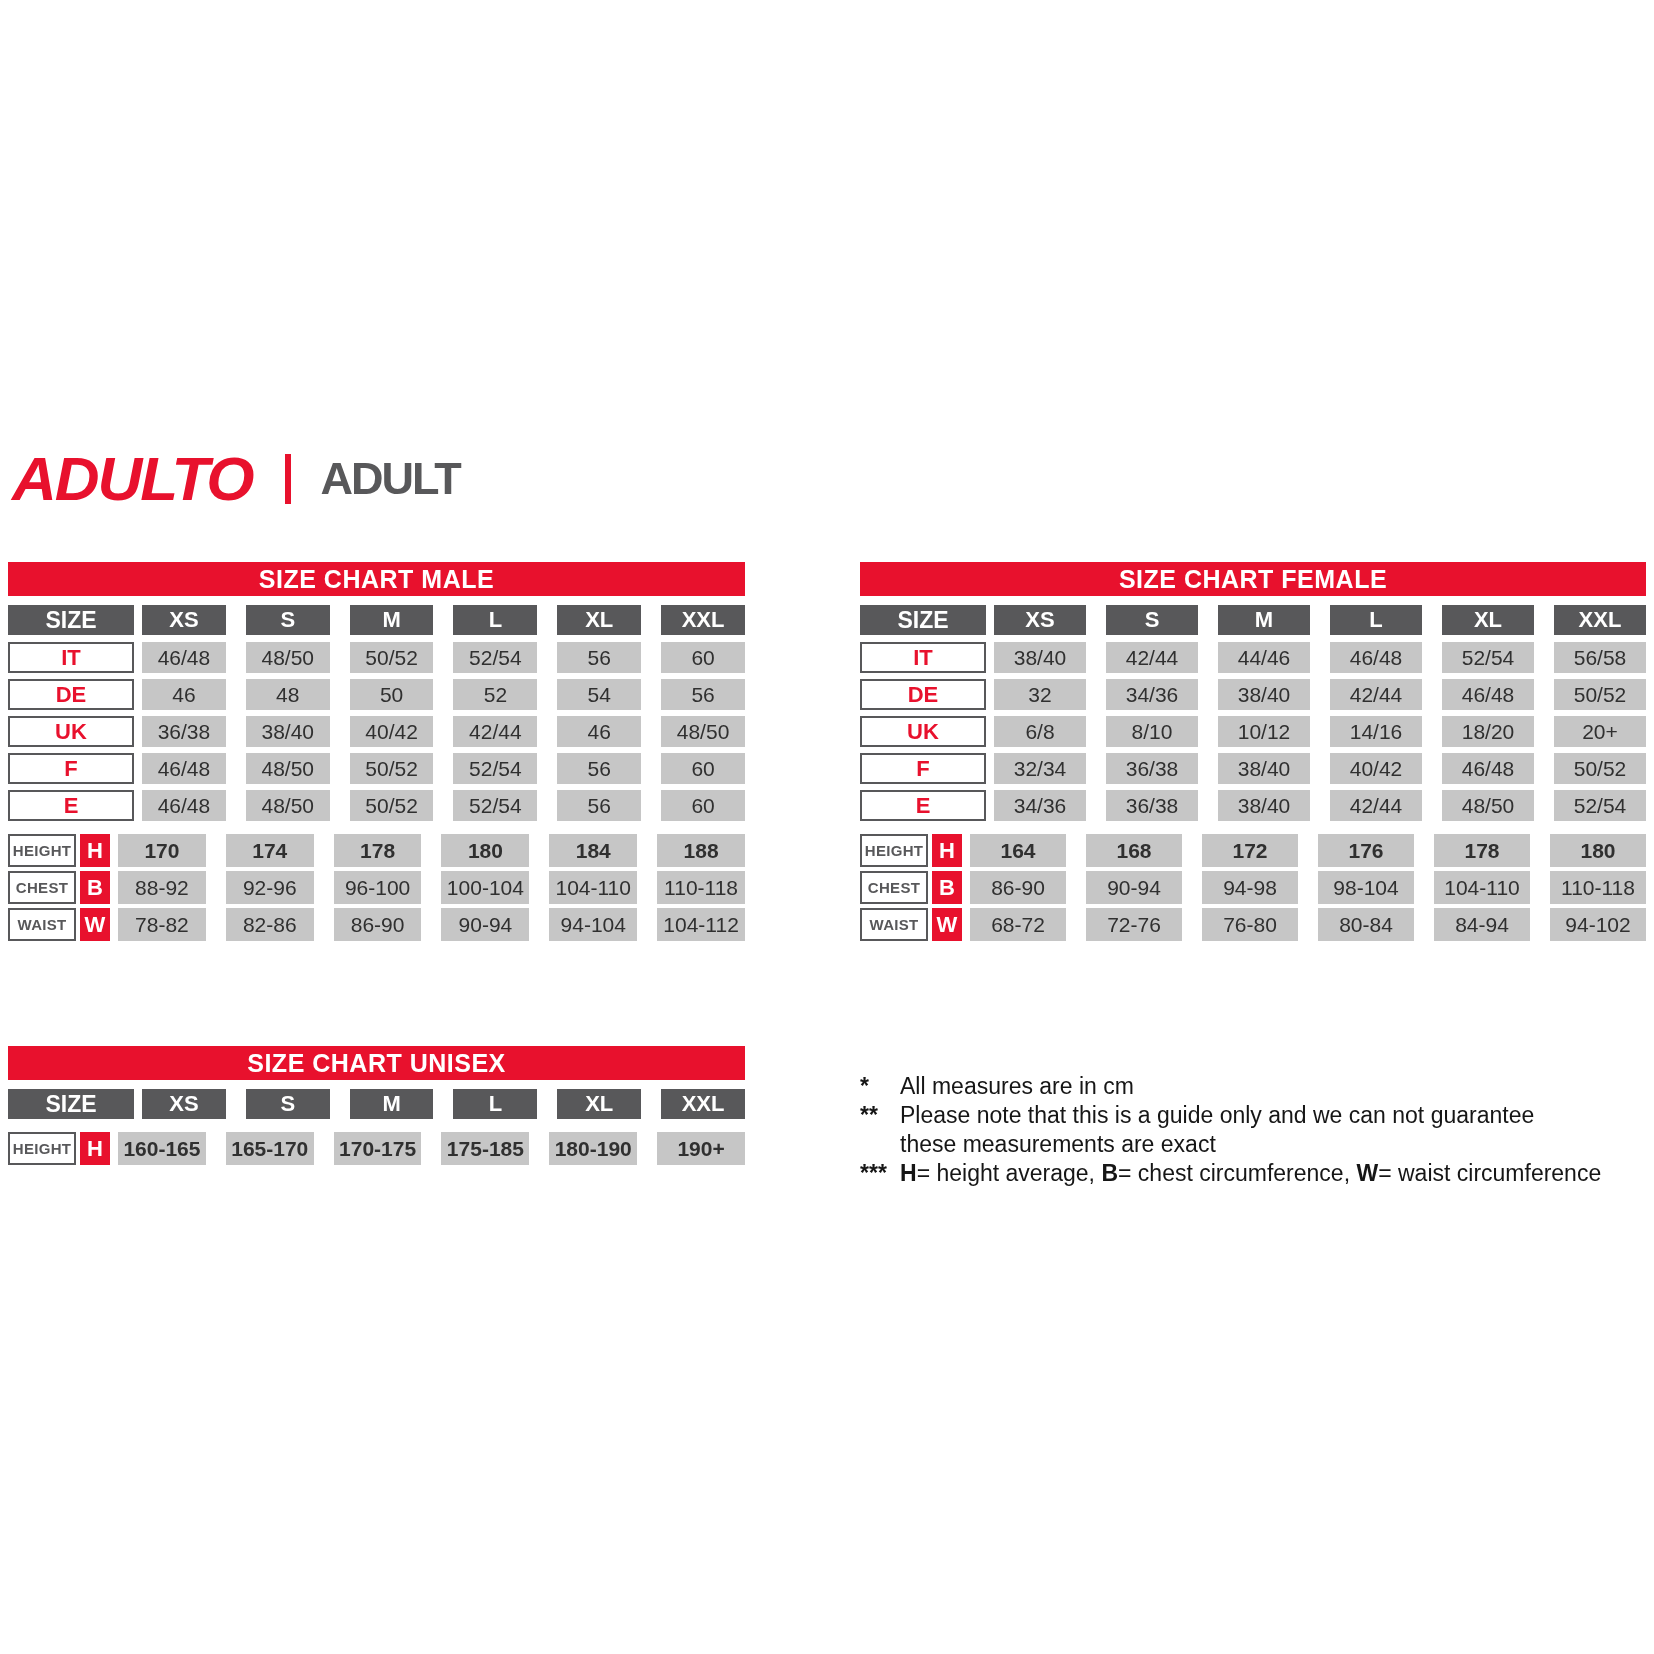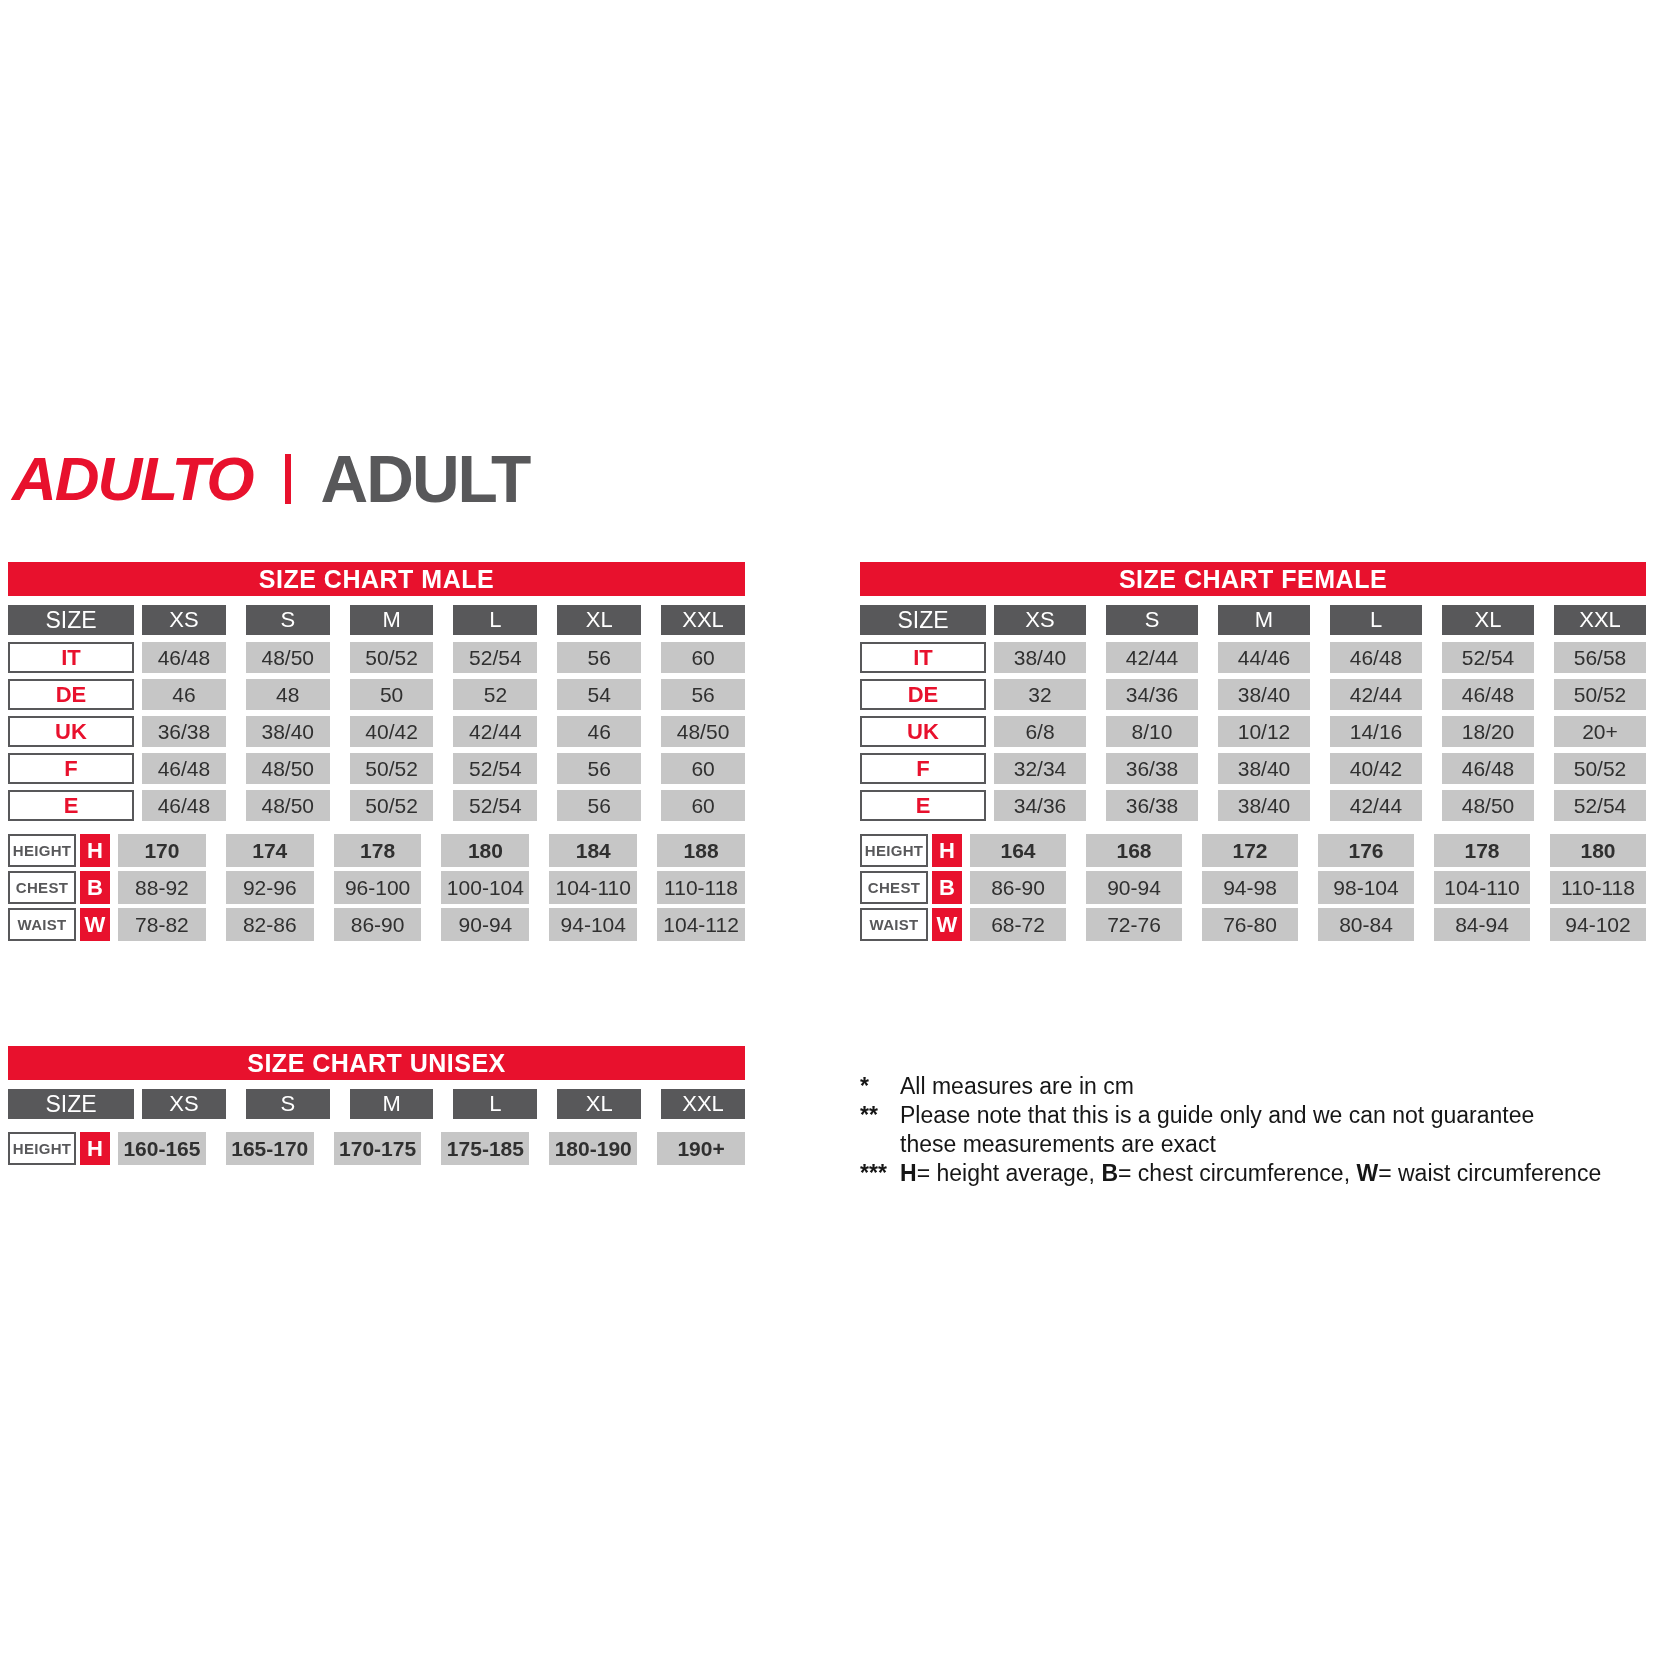--- a/index.html
+++ b/index.html
@@ -6,35 +6,35 @@
   html, body { width: 1654px; height: 1654px; background: #fff;
     font-family: "Liberation Sans", sans-serif; position: relative; overflow: hidden; }
 
   
   .page-title { position: absolute; left: 12px; top: 448px;
     display: flex; align-items: center; }
   .page-title .t-primary { color: var(--red); font-size: 62px; font-weight: bold;
     letter-spacing: -2px; line-height: 62px; font-style: italic; }
   .page-title .t-bar { width: 6px; height: 50px; background: var(--red);
     margin: 0 30px 0 32px; }
-  .page-title .t-secondary { color: var(--dark-gray); font-size: 66px; font-weight: bold;
+  .page-title .t-secondary { color: var(--dark-gray); font-size: 45px; font-weight: bold;
     letter-spacing: -2px; line-height: 62px; }
 
   
   .col-left-top   { position: absolute; left: 8px;   top: 562px;  width: 737px; }
   .col-left-bot   { position: absolute; left: 8px;   top: 1046px; width: 737px; }
   .col-right-top  { position: absolute; left: 860px; top: 562px;  width: 786px; }
 
   
   .banner { height: 34px; background: var(--red); color: #fff;
     font-size: 25px; font-weight: bold; letter-spacing: .5px;
     display: flex; align-items: center; justify-content: center; margin-bottom: 9px; }
 
   .row { display: flex; height: 31px; margin-bottom: 6px; }
-  .header-row { height: 30px; margin-bottom: 7px; }
+  .header-row { height: 30px; margin-bottom: 7px; font-weight: bold; }
 
   .labelbox { flex: 0 0 auto; width: 126px; margin-right: 8px;
     display: flex; align-items: center; justify-content: center; }
   .header-row .labelbox { background: var(--dark-gray); color: #fff; font-size: 23px; }
   .size-row .labelbox { background: #fff; border: 2.5px solid var(--dark-gray);
     color: var(--red); font-size: 22px; font-weight: bold; }
 
   .labelbox.small { width: 68px; margin-right: 4px;
     background: #fff; border: 2.5px solid var(--dark-gray);
     color: var(--dark-gray); font-size: 15px; font-weight: bold; letter-spacing: .3px; }

